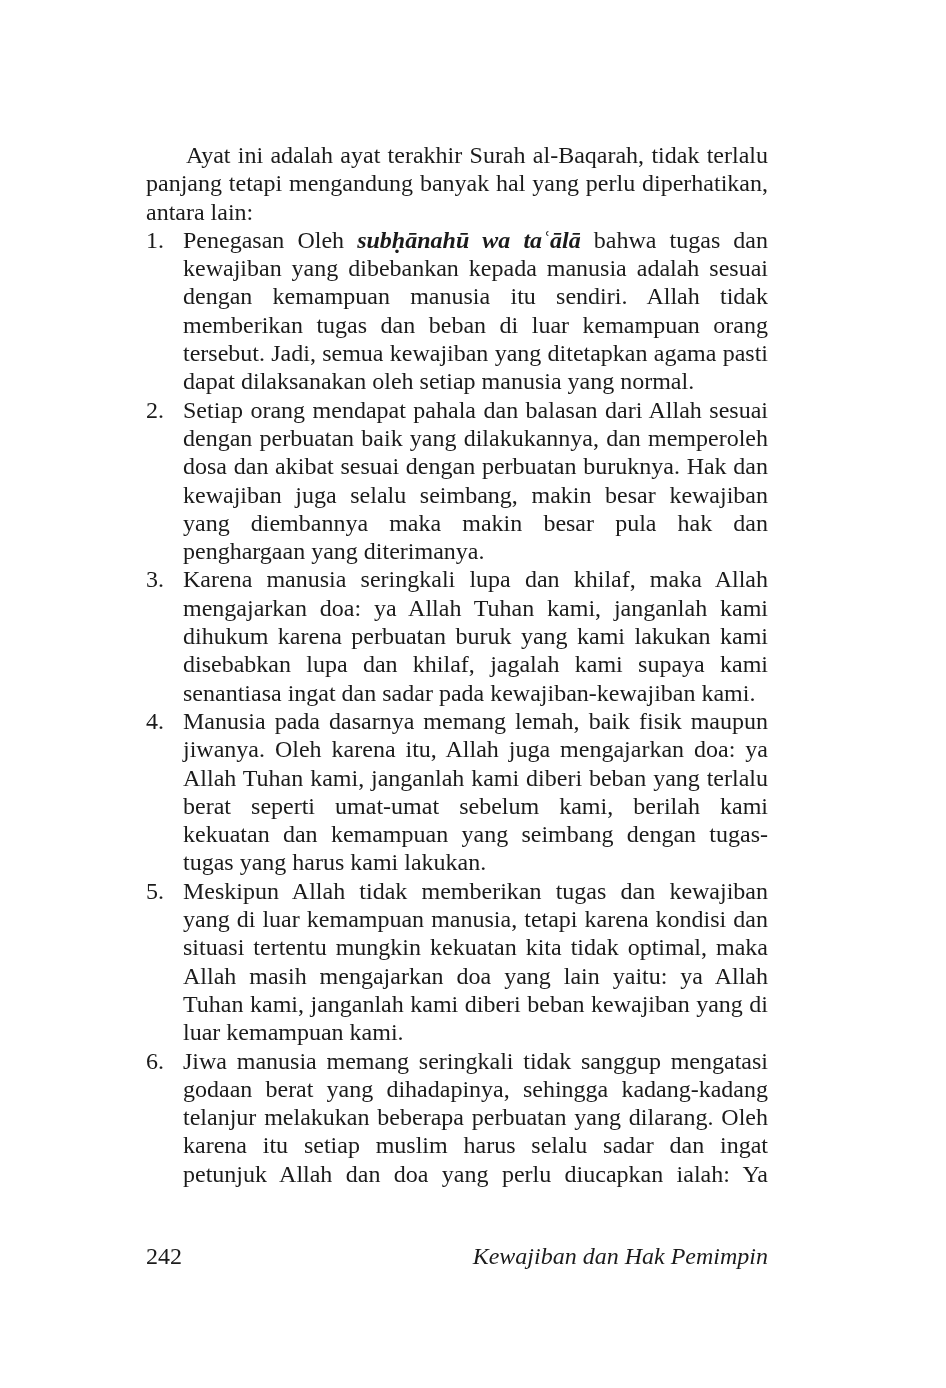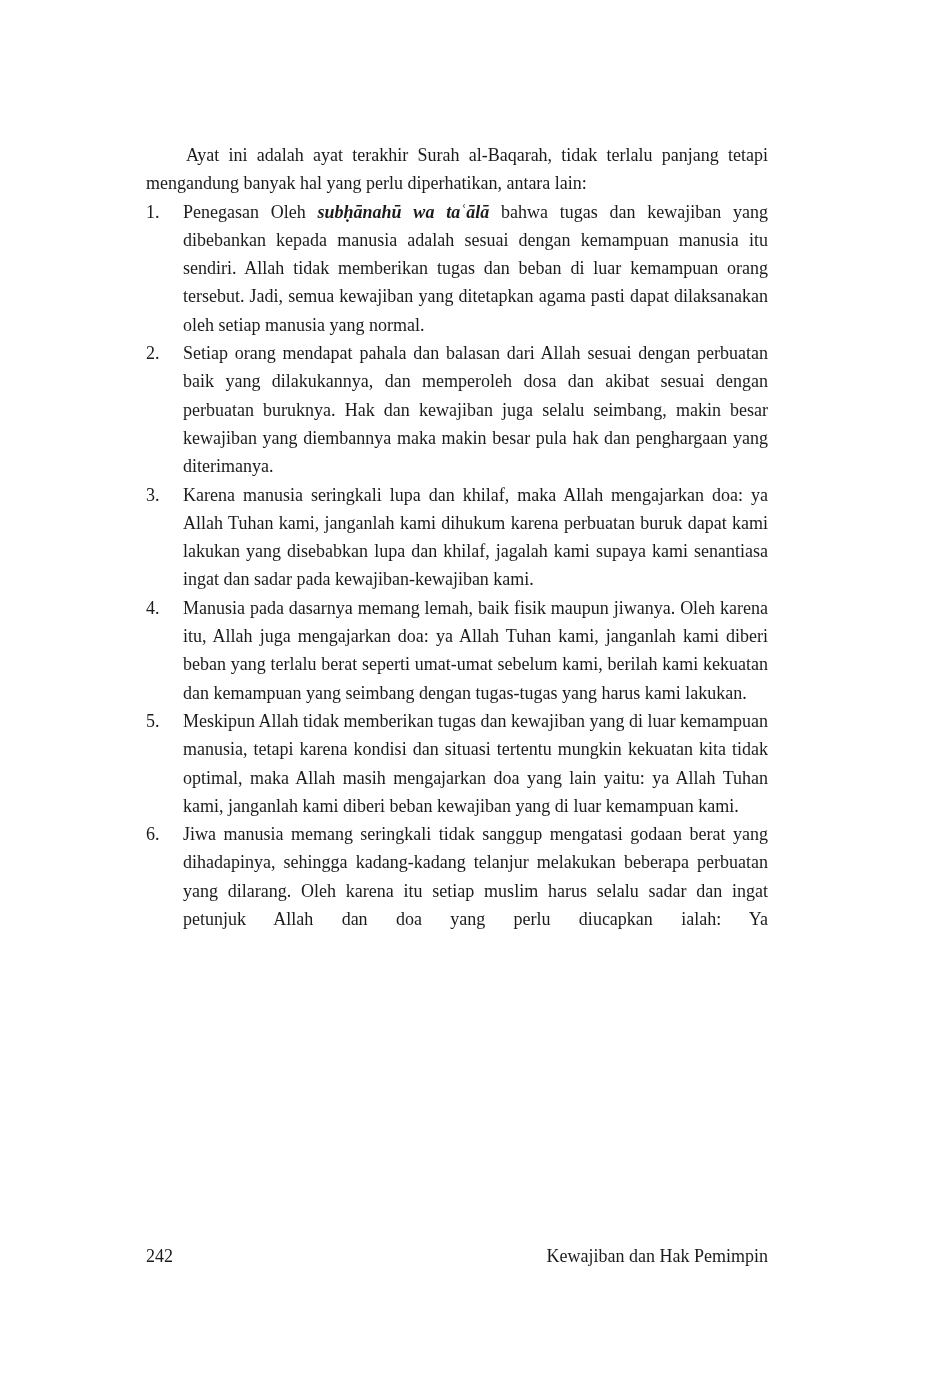--- a/index.html
+++ b/index.html
@@ -7,21 +7,21 @@
     padding: 0;
     background: #ffffff;
   }
   .page {
     position: relative;
     width: 886px;
     height: 1388px;
     background: #ffffff;
     color: #1b1b1b;
     font-family: "Liberation Serif", "DejaVu Serif", serif;
-    font-size: 18px;
+    font-size: 24px;
     line-height: 28.3px;
     overflow: hidden;
   }
   .content {
     position: absolute;
     left: 146px;
     top: 141px;
     width: 622px;
   }
   .intro {
@@ -52,20 +52,21 @@
   .footer {
     position: absolute;
     left: 146px;
     top: 1242px;
     width: 622px;
     display: flex;
     justify-content: space-between;
     align-items: center;
   }
   .running-title {
+    font-style: italic;
   }
 </style>
 </head>
 <body>
 
 <div class="page">
   <div class="content">
 
     <p class="intro">Ayat ini adalah ayat terakhir Surah al-Baqarah, tidak terlalu panjang tetapi mengandung banyak hal yang perlu diperhatikan, antara lain:</p>
 
@@ -76,21 +77,21 @@
         <span class="item-text"><span>Penegasan Oleh </span><em>subḥānahū wa taʿālā</em><span> bahwa tugas dan kewajiban yang dibebankan kepada manusia adalah sesuai dengan kemampuan manusia itu sendiri. Allah tidak memberikan tugas dan beban di luar kemampuan orang tersebut. Jadi, semua kewajiban yang ditetapkan agama pasti dapat dilaksanakan oleh setiap manusia yang normal.</span></span>
       </div>
 
       <div class="list-item">
         <span class="num">2.</span>
         <span class="item-text"><span>Setiap orang mendapat pahala dan balasan dari Allah sesuai dengan perbuatan baik yang dilakukannya, dan memperoleh dosa dan akibat sesuai dengan perbuatan buruknya. Hak dan kewajiban juga selalu seimbang, makin besar kewajiban yang diembannya maka makin besar pula hak dan penghargaan yang diterimanya.</span></span>
       </div>
 
       <div class="list-item">
         <span class="num">3.</span>
-        <span class="item-text"><span>Karena manusia seringkali lupa dan khilaf, maka Allah mengajarkan doa: ya Allah Tuhan kami, janganlah kami dihukum karena perbuatan buruk dapat kami lakukan yang disebabkan lupa dan khilaf, jagalah kami supaya kami senantiasa ingat dan sadar pada kewajiban-kewajiban kami.</span></span>
+        <span class="item-text"><span>Karena manusia seringkali lupa dan khilaf, maka Allah mengajarkan doa: ya Allah Tuhan kami, janganlah kami dihukum karena perbuatan buruk yang kami lakukan kami disebabkan lupa dan khilaf, jagalah kami supaya kami senantiasa ingat dan sadar pada kewajiban-kewajiban kami.</span></span>
       </div>
 
       <div class="list-item">
         <span class="num">4.</span>
         <span class="item-text"><span>Manusia pada dasarnya memang lemah, baik fisik maupun jiwanya. Oleh karena itu, Allah juga mengajarkan doa: ya Allah Tuhan kami, janganlah kami diberi beban yang terlalu berat seperti umat-umat sebelum kami, berilah kami kekuatan dan kemampuan yang seimbang dengan tugas-tugas yang harus kami lakukan.</span></span>
       </div>
 
       <div class="list-item">
         <span class="num">5.</span>
         <span class="item-text"><span>Meskipun Allah tidak memberikan tugas dan kewajiban yang di luar kemampuan manusia, tetapi karena kondisi dan situasi tertentu mungkin kekuatan kita tidak optimal, maka Allah masih mengajarkan doa yang lain yaitu: ya Allah Tuhan kami, janganlah kami diberi beban kewajiban yang di luar kemampuan kami.</span></span>

